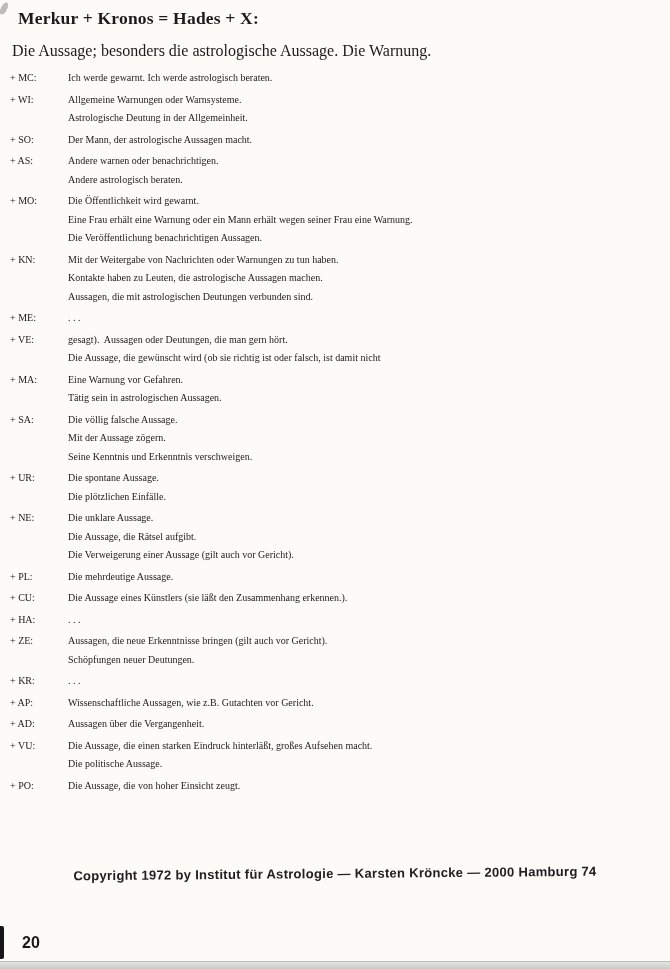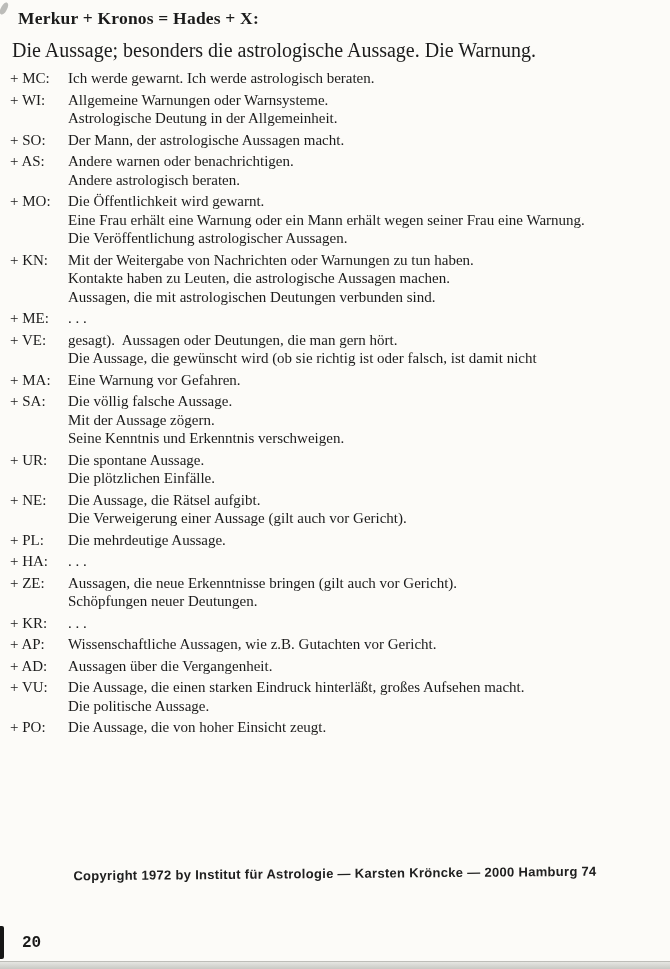--- a/index.html
+++ b/index.html
@@ -14,32 +14,32 @@
   }
   .title {
     margin: 7px 0 0 18px;
     font-size: 17.5px;
     font-weight: bold;
     line-height: 22px;
     letter-spacing: 0.2px;
   }
   .subtitle {
     margin: 11px 0 0 12px;
-    font-size: 20px;
+    font-size: 16px;
     line-height: 21px;
   }
   .entries {
     margin: 8px 0 0 0;
     padding-left: 10px;
     padding-right: 6px;
   }
   .entry {
     display: flex;
     margin-bottom: 3px;
-    font-size: 15px;
+    font-size: 10px;
   }
   .entry-label {
     flex: 0 0 58px;
     white-space: nowrap;
     line-height: 18.5px;
   }
   .entry-lines { flex: 1; display: block; }
   .entry-line {
     display: block;
     line-height: 18.5px;
@@ -55,21 +55,21 @@
     font-size: 13px;
     font-weight: 600;
     letter-spacing: 0.3px;
     color: #202020;
     transform: rotate(-0.5deg);
   }
   .page-number {
     position: absolute;
     left: 22px;
     top: 934px;
-    font-family: Liberation Mono, monospace;
+    font-family: Liberation Sans, sans-serif;
     font-size: 16px;
     font-weight: 600;
     color: #1a1a1a;
   }
   .smudge-top-left {
     position: absolute;
     left: 1px;
     top: 2px;
     width: 6px;
     height: 13px;
@@ -148,21 +148,21 @@
       </div>
 
       <div class="entry">
         <span class="entry-label">+ MO:</span>
         <span class="entry-lines">
 
             <span class="entry-line">Die Öffentlichkeit wird gewarnt.</span>
 
             <span class="entry-line">Eine Frau erhält eine Warnung oder ein Mann erhält wegen seiner Frau eine Warnung.</span>
 
-            <span class="entry-line">Die Veröffentlichung astrologischer Aussagen.</span>
+            <span class="entry-line">Die Veröffentlichung benachrichtigen Aussagen.</span>
           </span>
       </div>
 
       <div class="entry">
         <span class="entry-label">+ KN:</span>
         <span class="entry-lines">
 
             <span class="entry-line">Mit der Weitergabe von Nachrichten oder Warnungen zu tun haben.</span>
 
             <span class="entry-line">Kontakte haben zu Leuten, die astrologische Aussagen machen.</span>
@@ -188,20 +188,21 @@
             <span class="entry-line">Die Aussage, die gewünscht wird (ob sie richtig ist oder falsch, ist damit nicht</span>
           </span>
       </div>
 
       <div class="entry">
         <span class="entry-label">+ MA:</span>
         <span class="entry-lines">
 
             <span class="entry-line">Eine Warnung vor Gefahren.</span>
 
+            <span class="entry-line">Tätig sein in astrologischen Aussagen.</span>
           </span>
       </div>
 
 
       <div class="entry">
         <span class="entry-label">+ SA:</span>
         <span class="entry-lines">
 
             <span class="entry-line">Die völlig falsche Aussage.</span>
 
@@ -218,35 +219,43 @@
             <span class="entry-line">Die spontane Aussage.</span>
 
             <span class="entry-line">Die plötzlichen Einfälle.</span>
           </span>
       </div>
 
       <div class="entry">
         <span class="entry-label">+ NE:</span>
         <span class="entry-lines">
 
+            <span class="entry-line">Die unklare Aussage.</span>
 
             <span class="entry-line">Die Aussage, die Rätsel aufgibt.</span>
 
             <span class="entry-line">Die Verweigerung einer Aussage (gilt auch vor Gericht).</span>
           </span>
       </div>
 
       <div class="entry">
         <span class="entry-label">+ PL:</span>
         <span class="entry-lines">
 
             <span class="entry-line">Die mehrdeutige Aussage.</span>
           </span>
       </div>
 
+      <div class="entry">
+        <span class="entry-label">+ CU:</span>
+        <span class="entry-lines">
+
+            <span class="entry-line">Die Aussage eines Künstlers (sie läßt den Zusammenhang erkennen.).</span>
+          </span>
+      </div>
 
       <div class="entry">
         <span class="entry-label">+ HA:</span>
         <span class="entry-lines">
 
             <span class="entry-line">. . .</span>
           </span>
       </div>
 
       <div class="entry">

